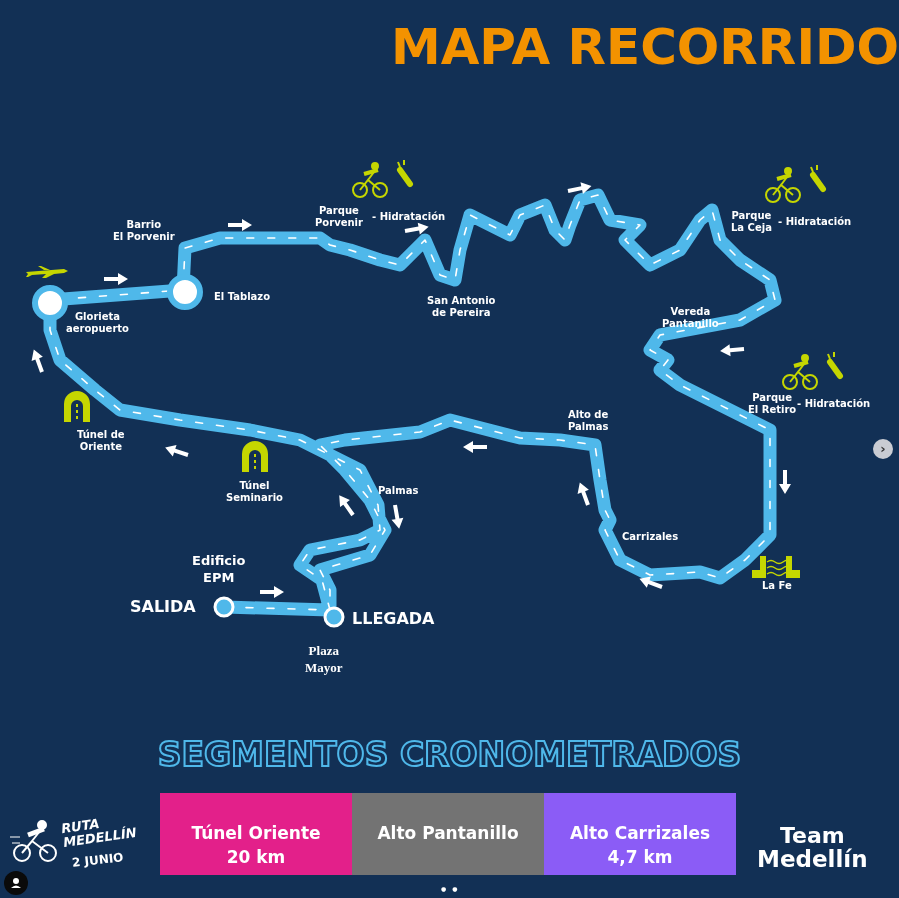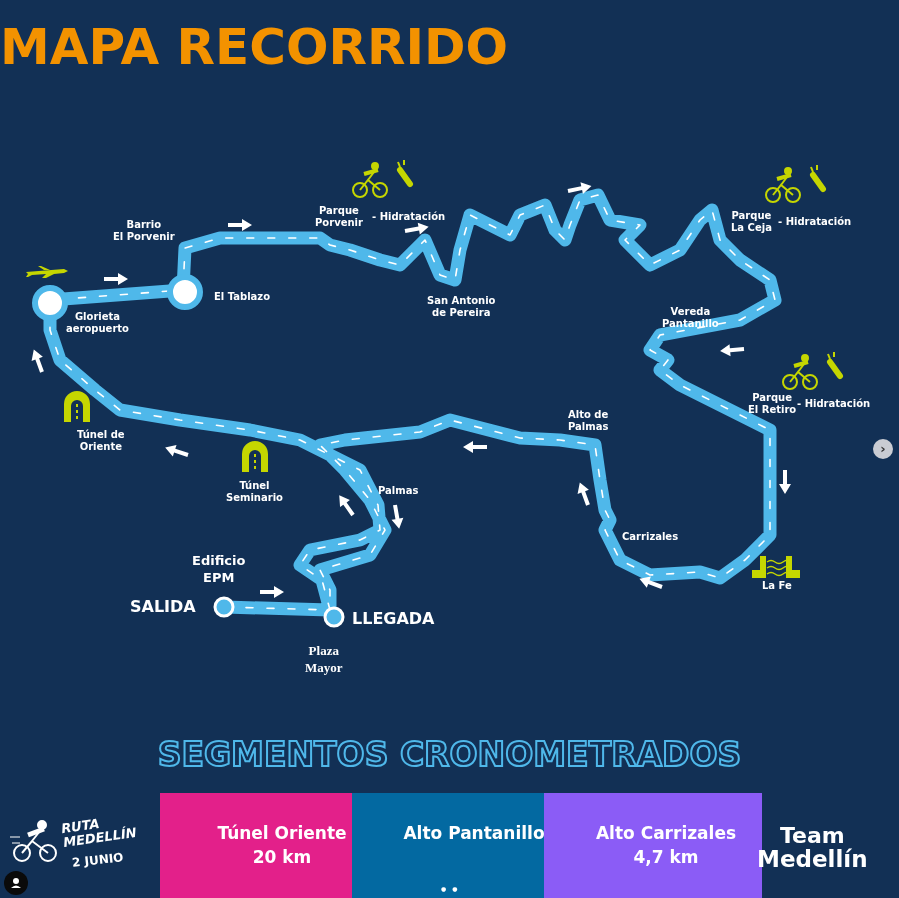--- a/index.html
+++ b/index.html
@@ -1,34 +1,34 @@
 <!DOCTYPE html>
 <html><head>
 <meta charset="utf-8">
 <style>
   html, body { margin:0; padding:0; }
   body {
     width:899px; height:898px; background:#123055; position:relative; overflow:hidden;
     font-family:"DejaVu Sans", sans-serif; color:#fff;
   }
   .title {
-    position:absolute; left:0; top:18px; width:899px; text-align:left;
+    position:absolute; left:0; top:18px; width:899px; text-align:right;
     font-family:"DejaVu Sans", sans-serif; font-weight:bold; font-size:50px; letter-spacing:0px;
     color:#f39200;
   }
   svg.map { position:absolute; left:0; top:0; }
   .lbl { position:absolute; font-weight:bold; font-size:10px; line-height:12px; color:#fff; text-align:center; white-space:nowrap; }
   .lbl.big { font-size:16px; line-height:20px; }
   .lbl.mid { font-size:13px; line-height:17px; }
   .sub-title {
     position:absolute; left:0; top:735px; width:899px; text-align:center;
     font-weight:bold; font-size:33px; color:#123055; letter-spacing:0px;
     -webkit-text-stroke:2px #4fb8ea;
   }
-  .seg { position:absolute; top:793px; height:105px; width:192px; text-align:center; color:#fff; font-weight:bold;padding-left:26px; }
+  .seg { position:absolute; top:793px; height:82px; width:192px; text-align:center; color:#fff; font-weight:bold; }
   .seg .n { margin-top:28px; font-size:17px; line-height:24px; }
   .seg .d { font-size:17px; line-height:24px; }
   .logo-l { position:absolute; left:10px; top:815px; width:140px; height:60px; }
   .logo-l .t { position:absolute; left:52px; top:2px; font-style:italic; font-weight:bold; font-size:13px; line-height:14px; transform:rotate(-8deg); }
   .logo-l .date { position:absolute; left:62px; top:38px; font-weight:bold; font-size:12px; transform:rotate(-6deg); }
   .logo-r { position:absolute; left:757px; top:825px; text-align:center; font-weight:bold; color:#fff; }
   .logo-r .a { font-size:22px; line-height:22px; }
   .logo-r .b { font-size:23px; line-height:24px; }
   .next-btn { position:absolute; left:873px; top:439px; width:20px; height:20px; border-radius:50%; background:#c9ccd3; color:#333; font-size:13px; line-height:20px; text-align:center; font-weight:bold; }
   .avatar { position:absolute; left:4px; top:871px; width:24px; height:24px; border-radius:50%; background:#0a0a0a; }
@@ -178,21 +178,21 @@
   </div>
 
 <div class="next-btn">›</div>
 
 <div class="sub-title">SEGMENTOS CRONOMETRADOS</div>
 
 <div class="seg" style="left:160px;background:#e3208a;">
   <div class="n">Túnel Oriente</div>
   <div class="d">20 km</div>
 </div>
-<div class="seg" style="left:352px;background:#0369a1;">
+<div class="seg" style="left:352px;background:#737373;">
   <div class="n">Alto Pantanillo</div>
 </div>
 <div class="seg" style="left:544px;background:#8b5cf6;">
   <div class="n">Alto Carrizales</div>
   <div class="d">4,7 km</div>
 </div>
 
 <div class="logo-l">
   <svg width="52" height="50">
     <g fill="none" stroke="#fff" stroke-width="2">

